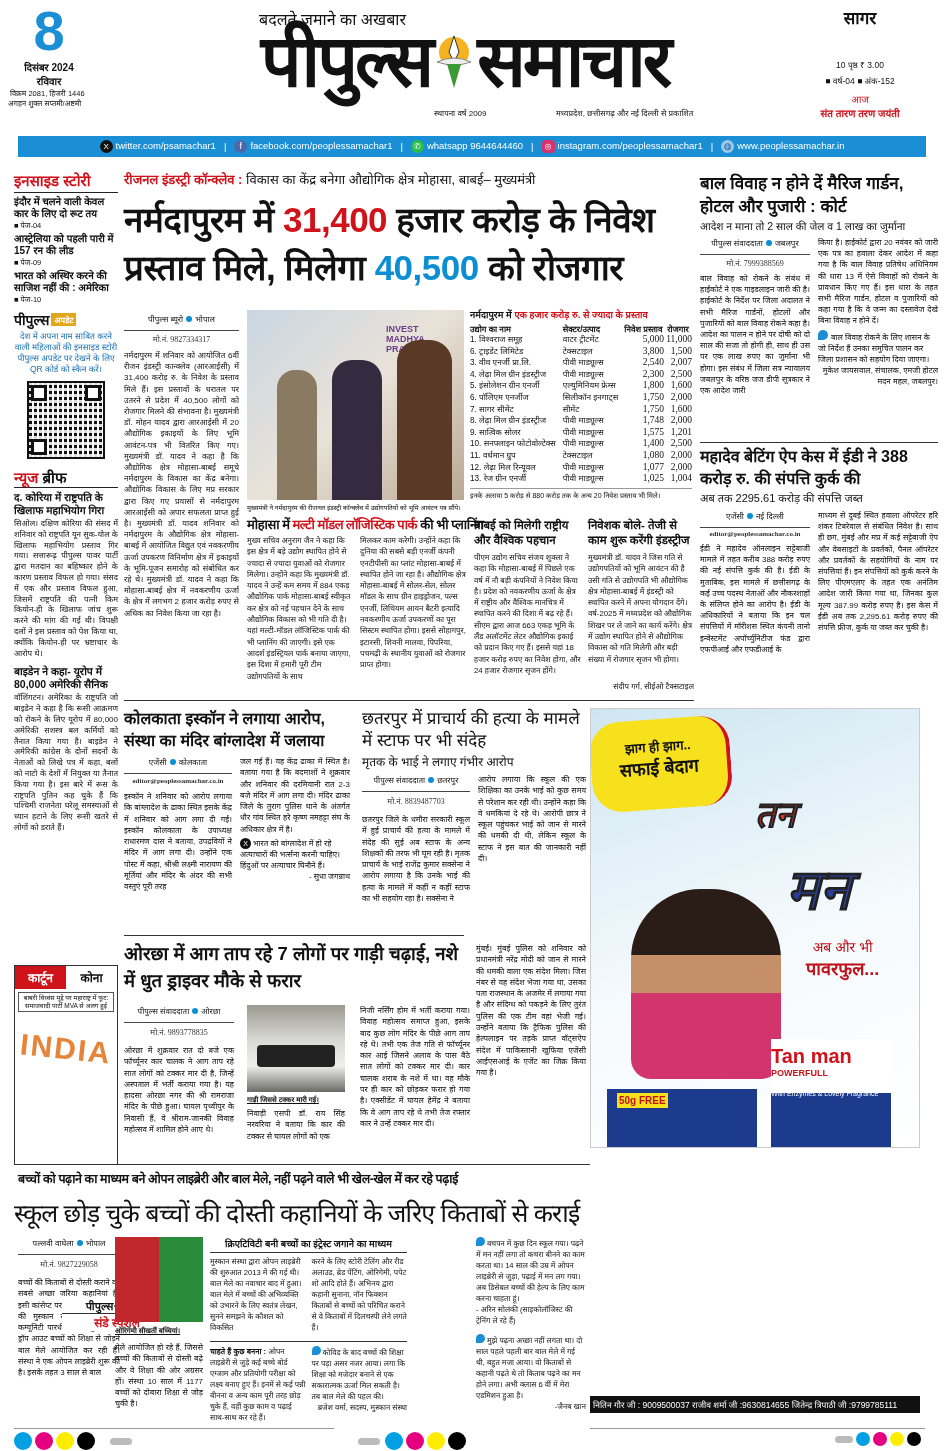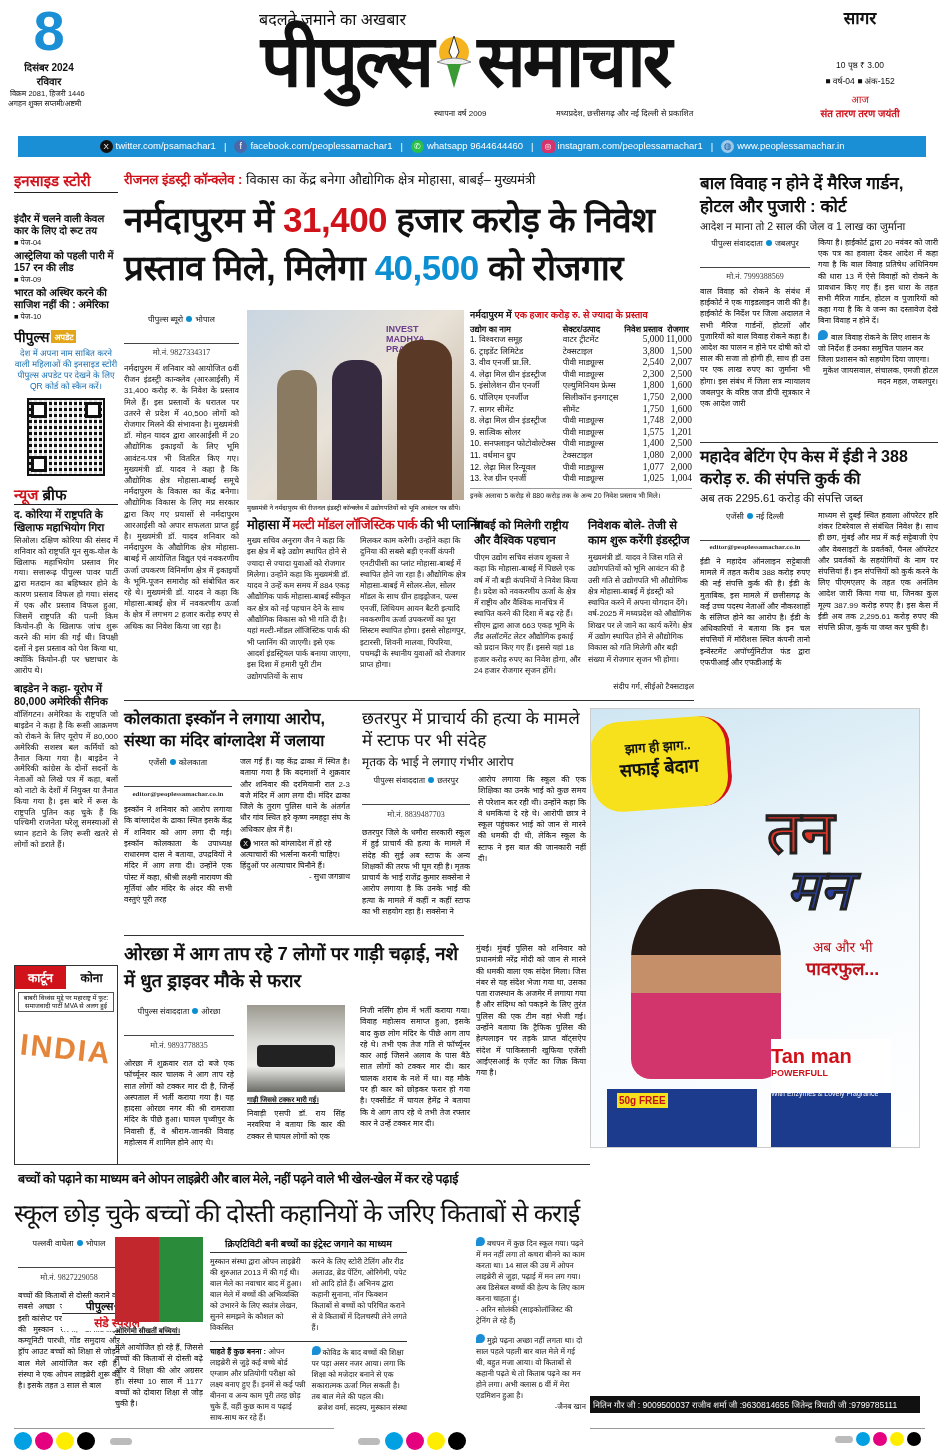--- a/index.html
+++ b/index.html
@@ -3,21 +3,21 @@
 <meta charset="utf-8">
 <style>
 *{box-sizing:border-box;margin:0;padding:0}
 body{width:945px;height:1451px;background:#fff;font-family:"Liberation Sans",sans-serif;color:#111;position:relative;overflow:hidden}
 .abs{position:absolute}
 .serif{font-family:"Liberation Serif",serif}
 .small{font-size:8.5px;line-height:11.5px;text-align:justify}
 .hl{font-weight:bold;letter-spacing:-0.5px}
 .red{color:#d0121b}.blue{color:#0c8fd2}
 .rule{border-top:1px solid #333}
-.byline{font-size:8px;text-align:center;border-bottom:1px solid #444;padding-bottom:19px}
+.byline{font-size:8px;text-align:center;border-bottom:1px solid #444;padding-bottom:6px}
 .mob{font-size:8px;text-align:center;color:#333}
 .dot{display:inline-block;width:6px;height:6px;border-radius:50%;background:#0c8fd2;margin:0 3px}
 .photo{background:linear-gradient(135deg,#c9d6e2,#e9e2d8 50%,#b9a894)}
 .reg{display:inline-block;width:18px;height:18px;border-radius:50%}
 </style>
 </head>
 <body>
 
 <div class="abs" style="left:0;top:0;width:945px;height:130px">
   <div class="abs" style="left:18px;top:2px;width:62px;text-align:center">
@@ -58,21 +58,21 @@
   <span>|</span>
   <span><span style="display:inline-block;width:13px;height:13px;border-radius:50%;background:#27c04a;color:#fff;font-size:8px;text-align:center;line-height:13px;margin-right:3px">✆</span><span>whatsapp 9644644460</span></span>
   <span>|</span>
   <span><span style="display:inline-block;width:13px;height:13px;border-radius:4px;background:#d6336c;color:#fff;font-size:8px;text-align:center;line-height:13px;margin-right:3px">◎</span><span>instagram.com/peoplessamachar1</span></span>
   <span>|</span>
   <span><span style="display:inline-block;width:13px;height:13px;border-radius:50%;background:#9cc8ea;color:#1a5a9a;font-size:9px;text-align:center;line-height:13px;margin-right:3px">◍</span><span>www.peoplessamachar.in</span></span>
 </div>
 
 <div class="abs" style="left:14px;top:170px;width:104px">
   <div style="font-size:15px;font-weight:bold;color:#d0121b;border-bottom:1.5px solid #222;padding-bottom:2px">इनसाइड स्टोरी</div>
-  <div style="margin-top:20px">
+  <div style="margin-top:3px">
     <div style="font-size:10px;font-weight:bold;line-height:12px">इंदौर में चलने वाली केवल कार के लिए दो रूट तय</div>
     <div style="font-size:7.5px">■ पेज-04</div>
   </div>
   <div style="margin-top:3px">
     <div style="font-size:10px;font-weight:bold;line-height:12px">आस्ट्रेलिया को पहली पारी में 157 रन की लीड</div>
     <div style="font-size:7.5px">■ पेज-09</div>
   </div>
   <div style="margin-top:3px">
     <div style="font-size:10px;font-weight:bold;line-height:12px">भारत को अस्थिर करने की साजिश नहीं की : अमेरिका</div>
     <div style="font-size:7.5px">■ पेज-10</div>
@@ -321,21 +321,21 @@
 
 <div class="abs" style="left:476px;top:940px;width:110px">
   <div class="small" style="font-size:7.9px;line-height:11.3px;margin-top:3px">मुंबई। मुंबई पुलिस को शनिवार को प्रधानमंत्री नरेंद्र मोदी को जान से मारने की धमकी वाला एक संदेश मिला। जिस नंबर से यह संदेश भेजा गया था, उसका पता राजस्थान के अजमेर में लगाया गया है और संदिग्ध को पकड़ने के लिए तुरंत पुलिस की एक टीम वहां भेजी गई। उन्होंने बताया कि ट्रैफिक पुलिस की हेल्पलाइन पर तड़के प्राप्त वॉट्सऐप संदेश में पाकिस्तानी खुफिया एजेंसी आईएसआई के एजेंट का जिक्र किया गया है।</div>
 </div>
 
 <div class="abs" style="left:590px;top:708px;width:330px;height:440px;border:1px solid #ccc;background:linear-gradient(160deg,#cfe6f2,#f5fafd 55%,#fff);overflow:hidden">
   <div style="position:absolute;left:0;top:10px;width:140px;height:90px;background:#f7e11c;border-radius:30px;border-right:4px solid #d0121b;transform:rotate(-4deg);text-align:center;padding-top:18px">
     <div style="font-size:13px;font-weight:bold">झाग ही झाग..</div>
     <div style="font-size:18px;font-weight:bold">सफाई बेदाग</div>
   </div>
-  <div style="position:absolute;left:176px;top:80px;font-size:60px;font-weight:bold;color:#e03427;-webkit-text-stroke:1px #222">तन</div>
+  <div style="position:absolute;left:164px;top:80px;font-size:36px;font-weight:bold;color:#e03427;font-style:italic;-webkit-text-stroke:1px #222">तन</div>
   <div style="position:absolute;left:195px;top:140px;font-size:56px;font-weight:bold;color:#2b3f9a;font-style:italic;-webkit-text-stroke:1px #222">मन</div>
   <div style="position:absolute;left:215px;top:228px;text-align:center;color:#c0121b">
     <div style="font-size:14px">अब और भी</div>
     <div style="font-size:18px;font-weight:bold">पावरफुल...</div>
   </div>
   <div style="position:absolute;left:40px;top:180px;width:150px;height:190px;border-radius:70px 70px 20px 20px;background:linear-gradient(180deg,#2a1c16 0 35%,#c58f6a 35% 55%,#d2356b 55%)"></div>
   <div style="position:absolute;left:16px;top:380px;width:150px;height:58px;background:#1d3b8c;color:#fff">
     <div style="position:absolute;left:10px;top:4px;background:#f7e11c;color:#c0121b;font-weight:bold;font-size:10px;padding:2px">50g FREE</div>
   </div>
   <div style="position:absolute;left:180px;top:330px;width:120px;height:108px;background:linear-gradient(180deg,#fff 0 50%,#1d3b8c 50%);text-align:left">

